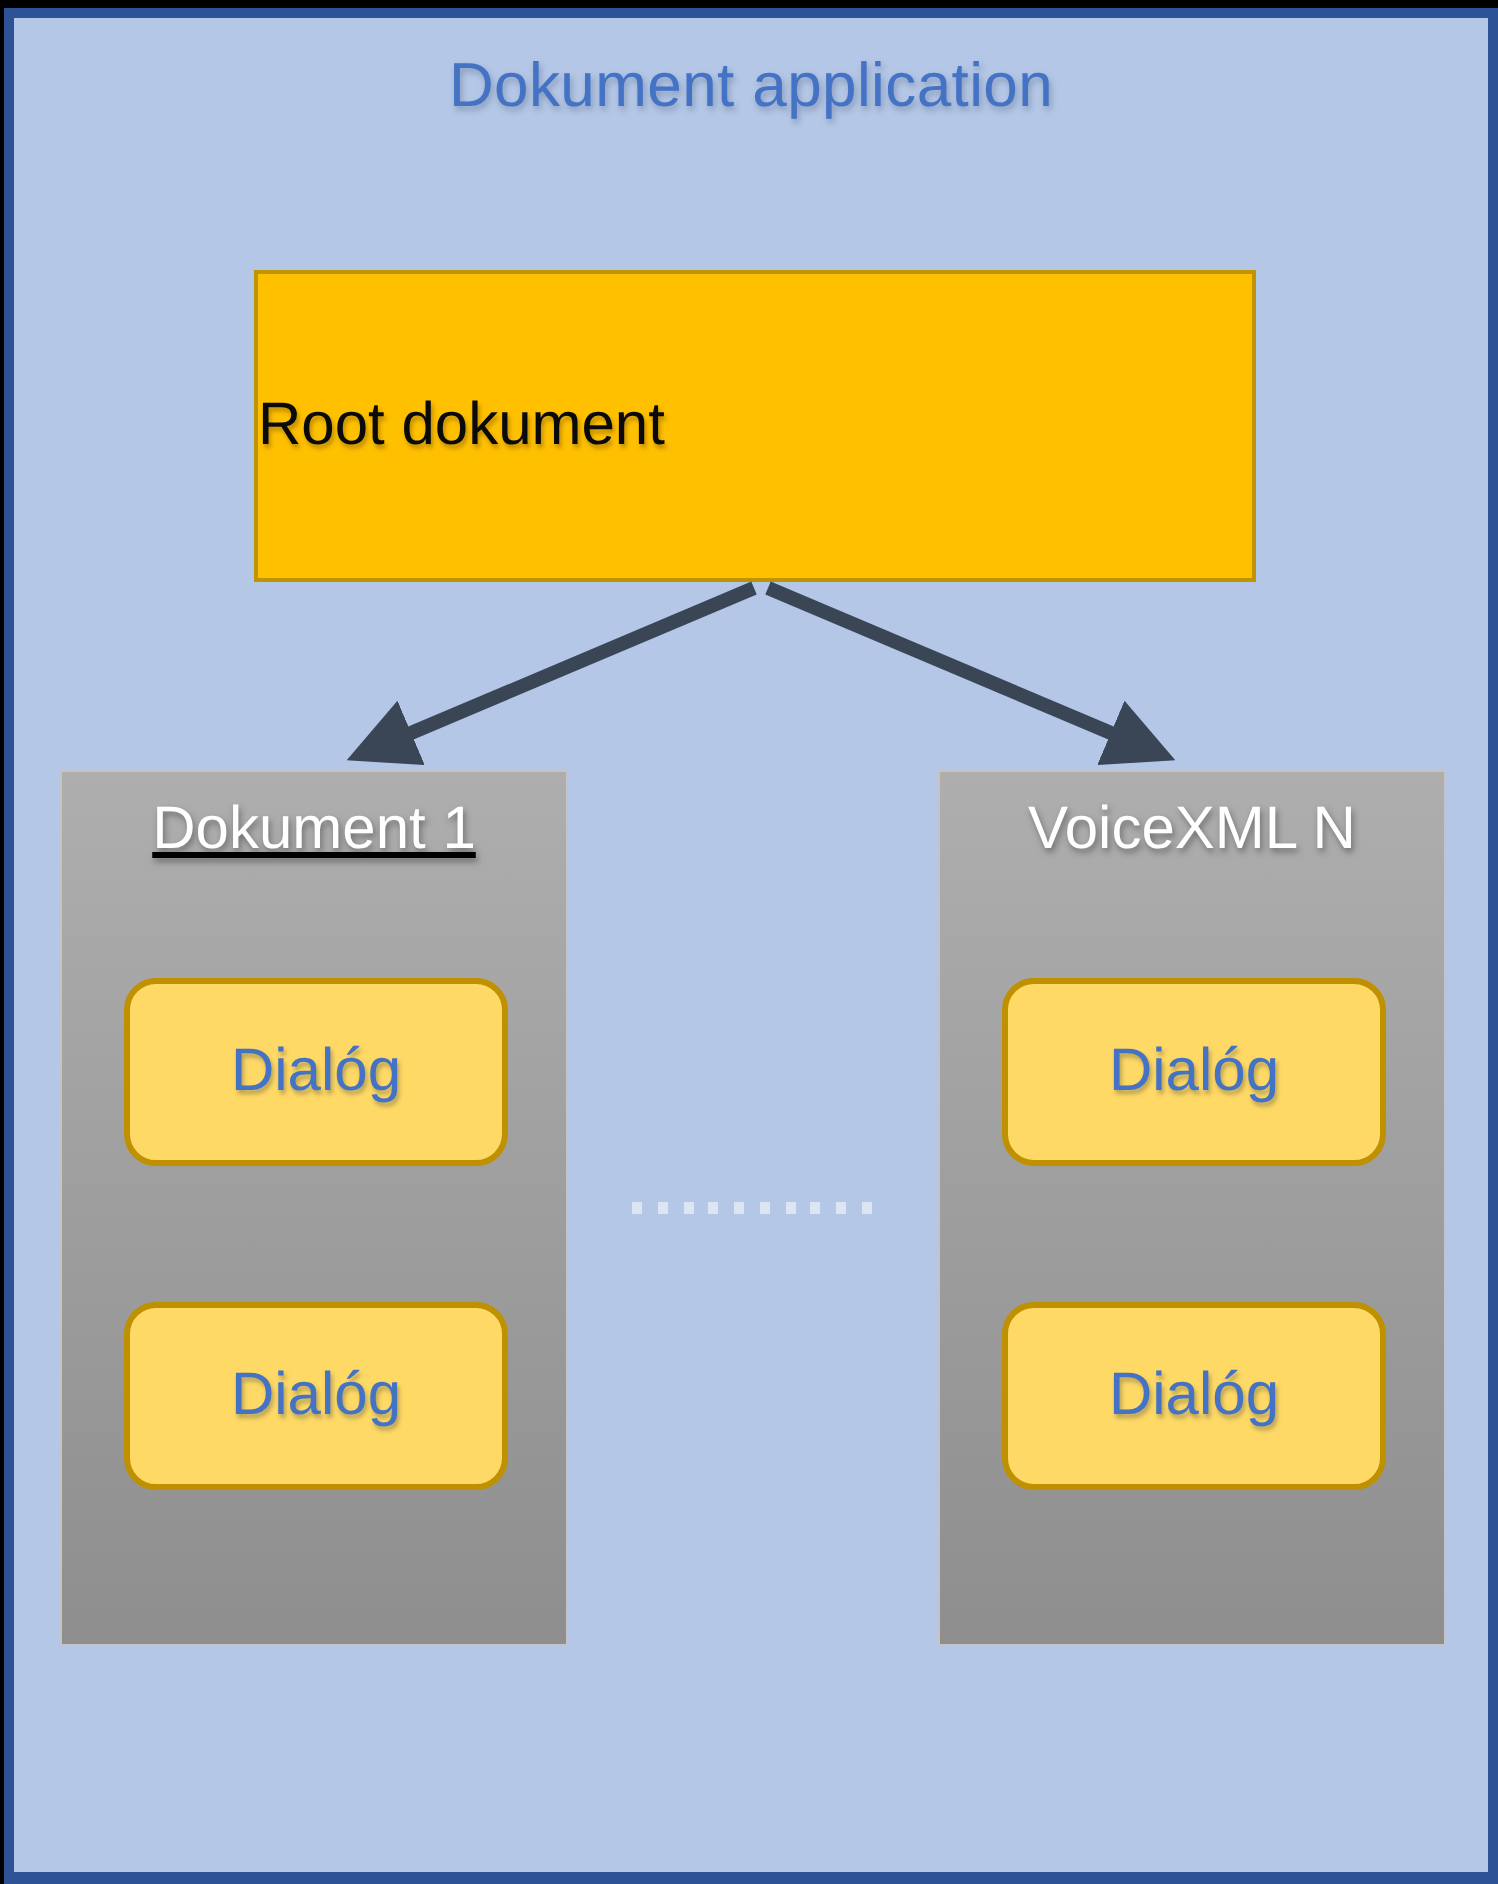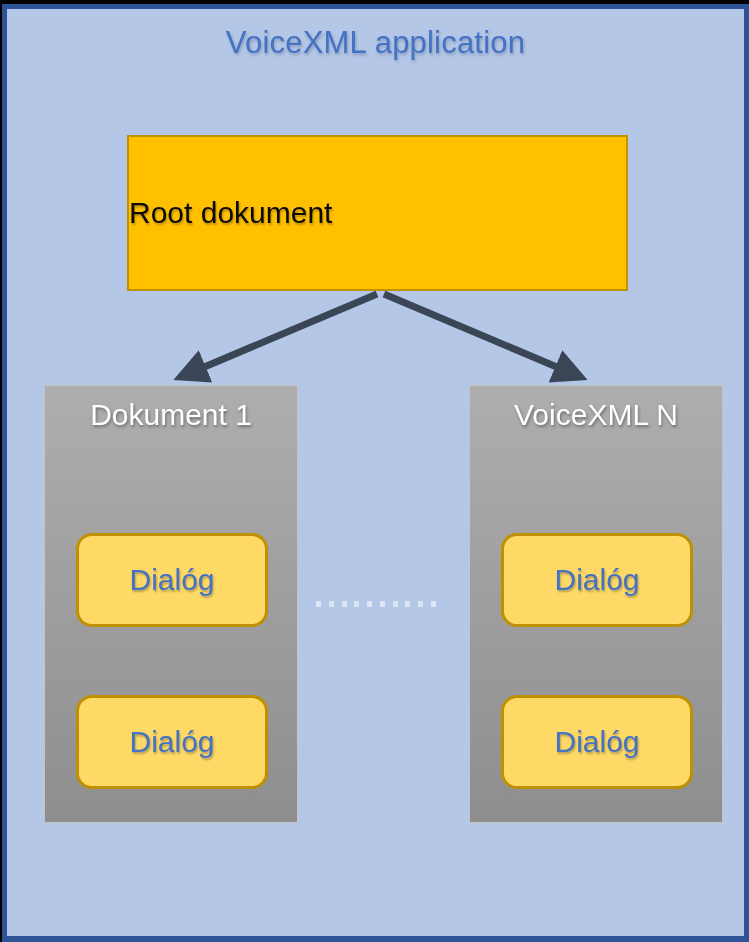--- a/index.html
+++ b/index.html
@@ -58,42 +58,41 @@
   }
   .doc-box {
     position: absolute;
     top: 376px;
     width: 254px;
     height: 438px;
     box-sizing: border-box;
     background: linear-gradient(#aeaeae, #8e8e8e);
     border: 1px solid #c4c4c4;
   }
-  .doc-box.left  { left: 37px; }
+  .doc-box.left  { left: 23px; text-decoration: underline; }
   .doc-box.right { left: 462px; }
   .doc-title {
     margin-top: 12px;
     text-align: center;
     font-size: 30px;
     color: #ffffff;
     text-shadow: 1px 2px 3px rgba(60, 60, 60, 0.55);
   }
   .dialog {
     position: absolute;
     left: 31px;
     width: 192px;
     height: 94px;
     box-sizing: border-box;
     background: #ffd966;
     border: 3px solid #bf9000;
     border-radius: 16px;
     display: flex;
     align-items: center;
     justify-content: center;
-    margin-top: 44px;
   }
   .dialog.first  { top: 103px; }
   .dialog.second { top: 265px; }
   .dialog .label {
     font-size: 30px;
     color: #4472c4;
     text-shadow: 1px 2px 2px rgba(90, 90, 60, 0.45);
   }
   .dots-separator {
     position: absolute;
@@ -108,21 +107,21 @@
     width: 5px;
     height: 6px;
     background: #dce5f4;
   }
 </style>
 </head>
 <body>
 
 <div class="slide">
 
-  <div class="slide-title">VoiceXML application</div>
+  <div class="slide-title">Dokument application</div>
 
   <div class="root-box">
     <span class="label">Root dokument</span>
   </div>
 
   <svg class="connectors" width="749" height="942" viewBox="0 0 749 942">
     <defs>
       <marker id="ah" viewBox="0 0 10 10" refX="7" refY="5" markerWidth="5" markerHeight="5" orient="auto">
         <path d="M0,0 L10,5 L0,10 Z" fill="#3a4656"></path>
       </marker>

